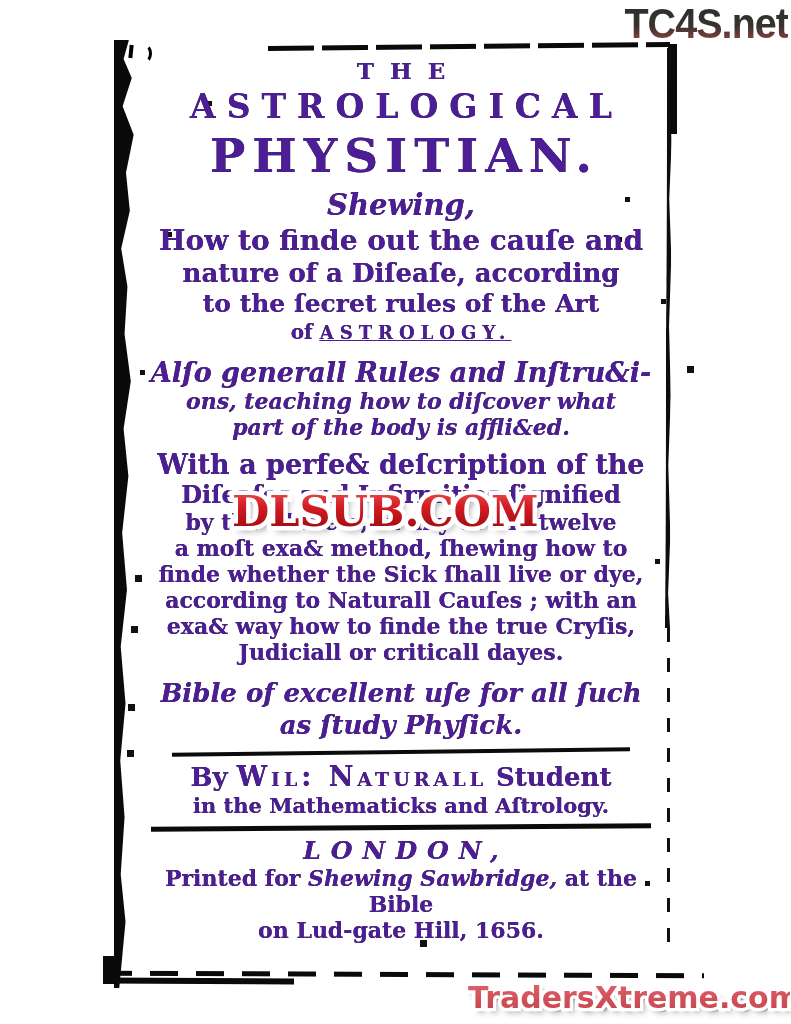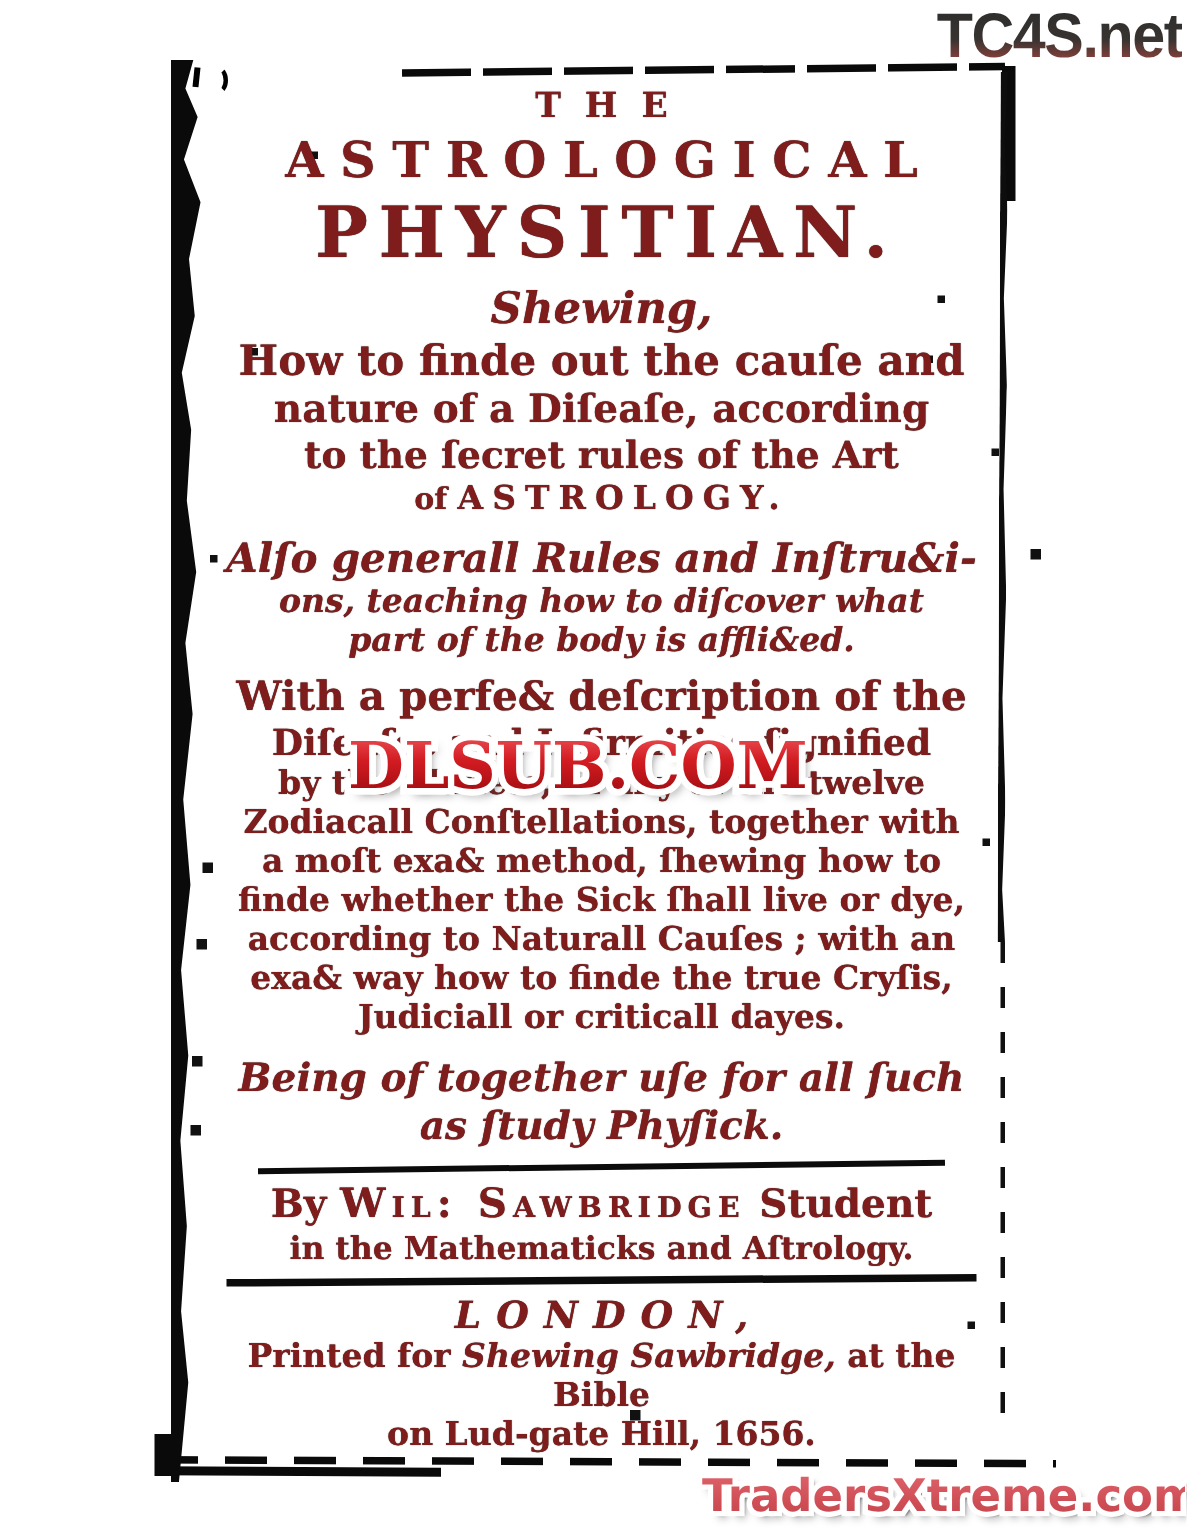--- a/index.html
+++ b/index.html
@@ -47,32 +47,32 @@
     box-shadow:168px 233px 0 1px #111,618px 238px 0 1px #111,662px 300px 0 1px #111,
       141px 371px 0 1px #111,689px 368px 0 2px #111,137px 577px 0 2px #111,
       133px 628px 0 2px #111,130px 706px 0 2px #111,129px 752px 0 2px #111,
       656px 560px 0 1px #111,646px 882px 0 1px #111,422px 942px 0 2px #111,
       208px 102px 0 1px #111,626px 198px 0 1px #111;
   }
 
   
   .col{
     position:absolute;left:140px;top:56px;width:522px;text-align:center;
-    color:#7f1d1d;font-weight:700;
+    color:#4c1d95;font-weight:700;
     text-shadow:0 0 0.6px rgba(0,0,0,.85);
   }
   .l-the{font-size:23px;line-height:30px;letter-spacing:16px;text-indent:16px;}
   .l-astro{font-size:33px;line-height:42px;letter-spacing:11px;text-indent:11px;}
   .l-phys{font-size:47px;line-height:56px;letter-spacing:7px;text-indent:7px;}
   .l-shew{font-size:29px;line-height:38px;font-style:italic;margin-top:2px;}
   .p1-a{font-size:28px;line-height:33px;}
   .p1-b{font-size:26px;line-height:32px;}
   .p1-c{font-size:25px;line-height:30px;}
   .l-ofastro{font-size:20px;line-height:27px;}
-  .astro-word{font-size:22px;letter-spacing:6px;}
+  .astro-word{font-size:18px;letter-spacing:6px;text-decoration:underline;}
   .p2{margin-top:11px;font-style:italic;}
   .p2-a{font-size:27px;line-height:31px;}
   .p2-b{font-size:22px;line-height:26px;}
   .p3{margin-top:9px;}
   .p3-a{font-size:27px;line-height:31px;}
   .p3-b{font-size:24px;line-height:29px;}
   .p3-c{font-size:22px;line-height:26px;}
   .motto{margin-top:12px;font-style:italic;font-size:26px;line-height:32px;}
   .rule{border-top:4px solid #0b0b0b;width:458px;margin:9px auto 7px;transform:rotate(-0.7deg);}
   .rule2{border-top:5px solid #0b0b0b;width:500px;margin:7px auto 6px;transform:rotate(-0.4deg);}
@@ -150,36 +150,35 @@
     <div class="p2">
       <div class="p2-a">Alſo generall Rules and Inſtru&amp;i-</div>
       <div class="p2-b">ons, teaching how to diſcover what</div>
       <div class="p2-b">part of the body is affli&amp;ed.</div>
     </div>
 
     <div class="p3">
       <div class="p3-a">With a perfe&amp; deſcription of the</div>
       <div class="p3-b">Diſeaſes and Infirmities ſignified</div>
       <div class="p3-c">by the Planets, in any of the twelve</div>
-      <div class="p3-c">Zodiacall Conſtellations, together with</div>
       <div class="p3-c">a moſt exa&amp; method, ſhewing how to</div>
       <div class="p3-c">finde whether the Sick ſhall live or dye,</div>
       <div class="p3-c">according to Naturall Cauſes ; with an</div>
       <div class="p3-c">exa&amp; way how to finde the true Cryſis,</div>
       <div class="p3-c">Judiciall or criticall dayes.</div>
     </div>
 
     <div class="motto">
-      <div>Being of together uſe for all ſuch</div>
+      <div>Bible of excellent uſe for all ſuch</div>
       <div>as ſtudy Phyſick.</div>
     </div>
 
     <div class="rule"></div>
 
-    <div class="l-by"><span>By </span><span class="by-name">Wil: Sawbridge</span><span> Student</span></div>
+    <div class="l-by"><span>By </span><span class="by-name">Wil: Naturall</span><span> Student</span></div>
     <div class="l-by2">in the Mathematicks and Aſtrology.</div>
 
     <div class="rule2"></div>
 
     <div class="l-london">LONDON,</div>
     <div class="l-imp2"><span>Printed for </span><span class="imp-name">Shewing Sawbridge,</span><span> at the Bible</span></div>
     <div class="l-imp3">on Lud-gate Hill, 1656.</div>
   </div>
 
   <div class="wm-tc4s">TC4S.net</div>

